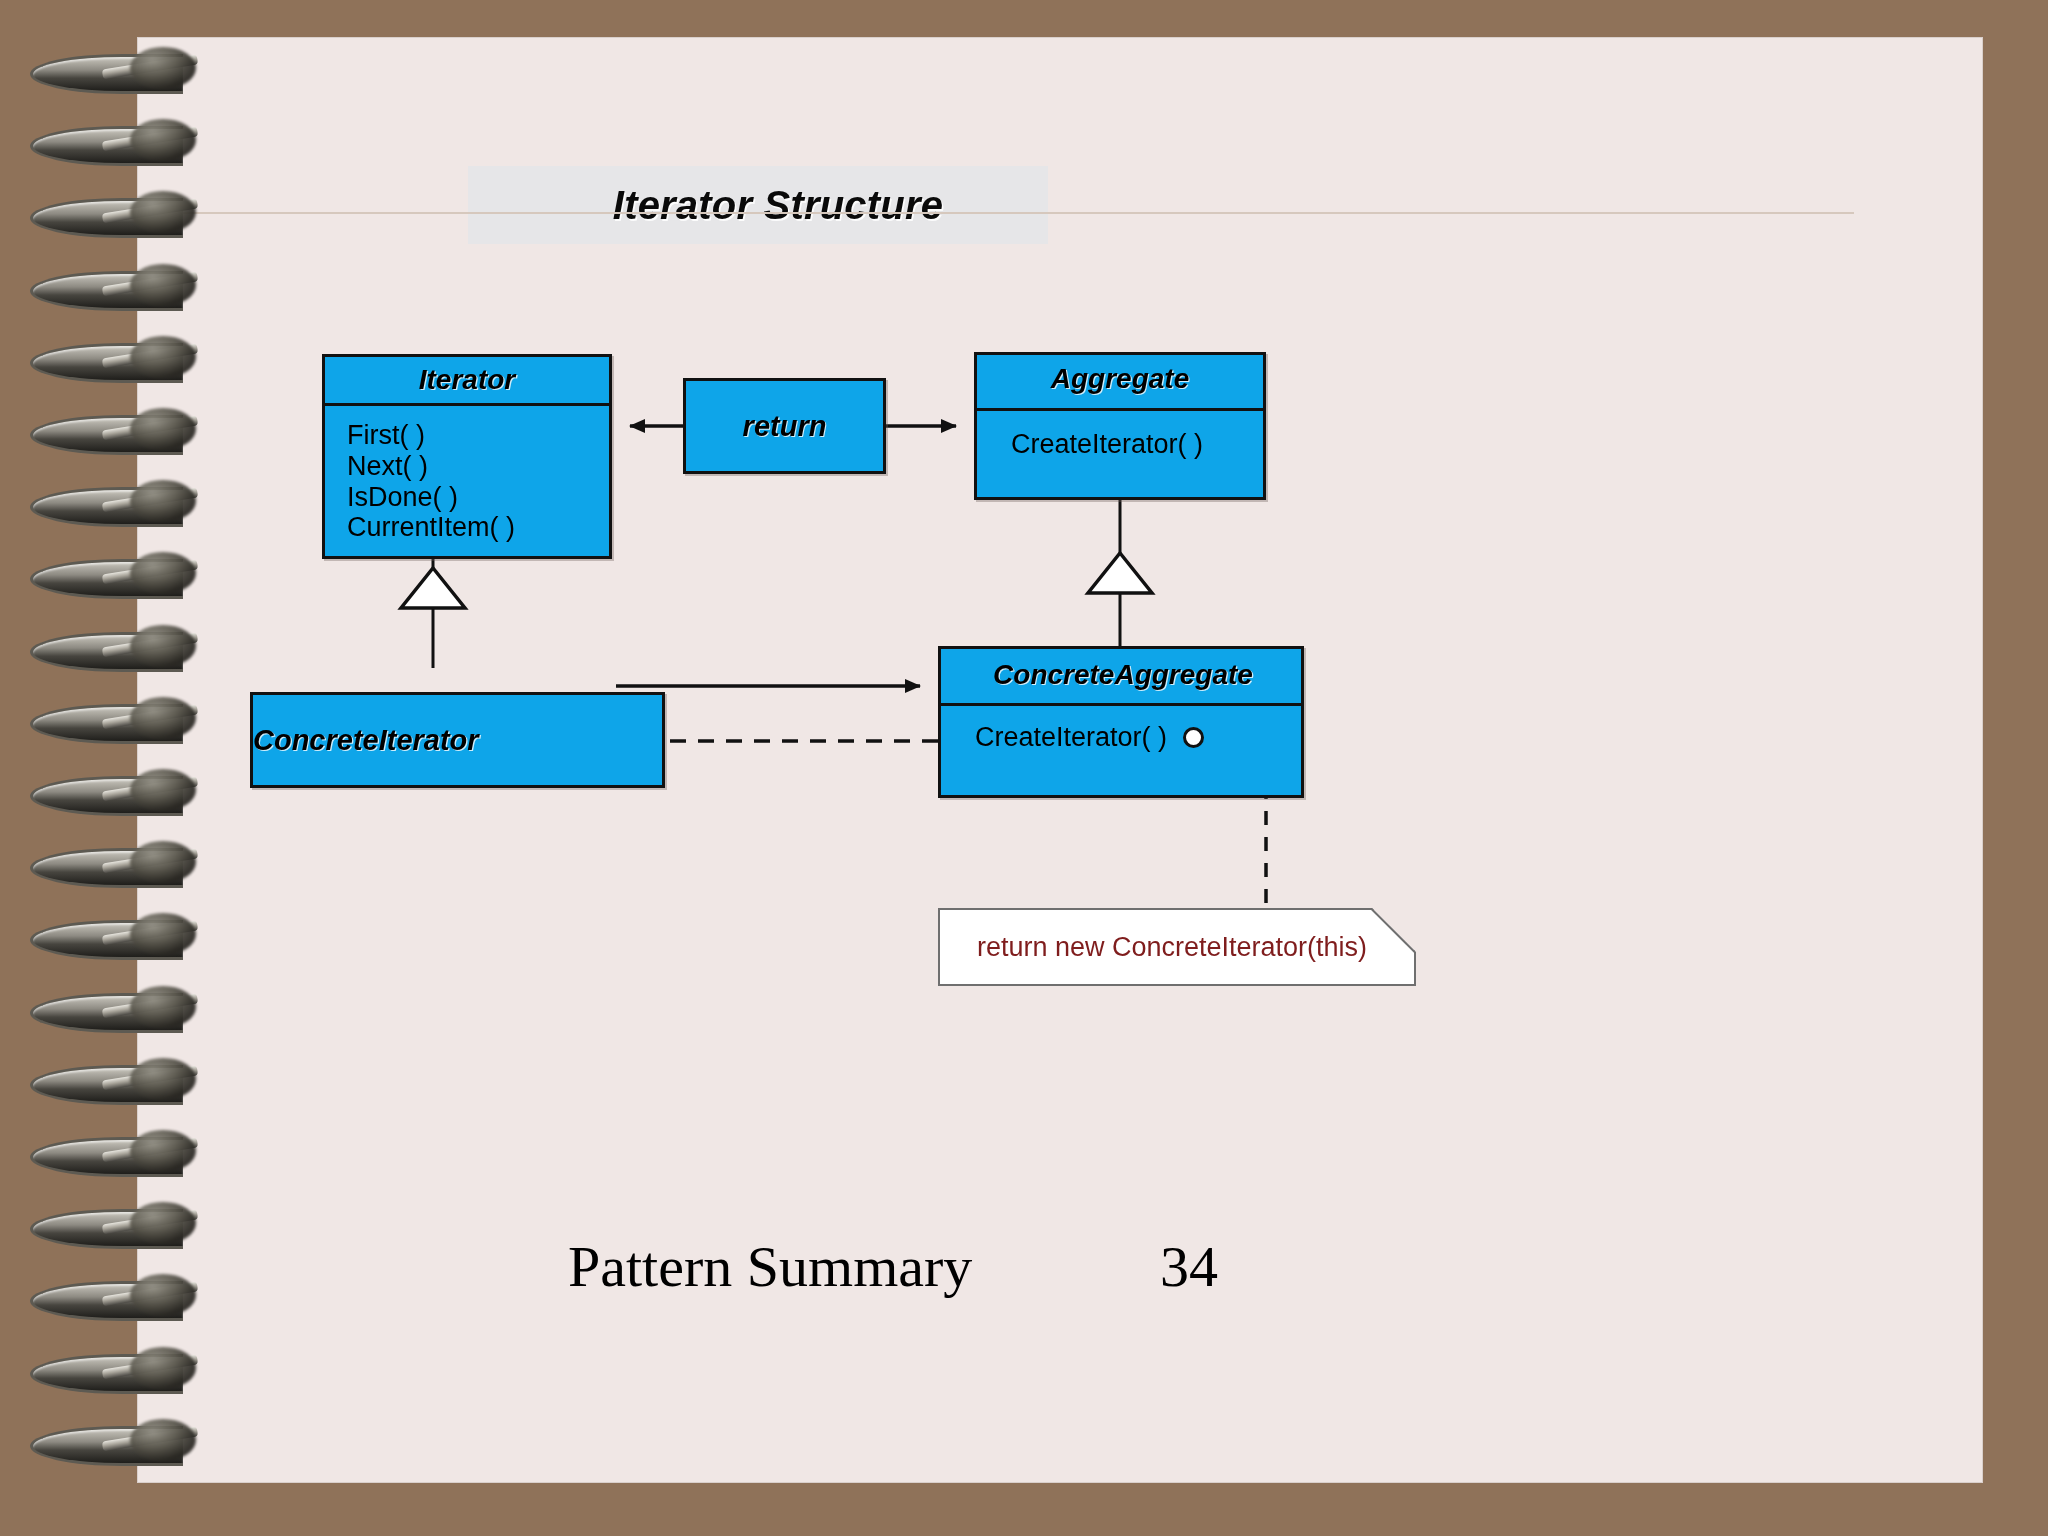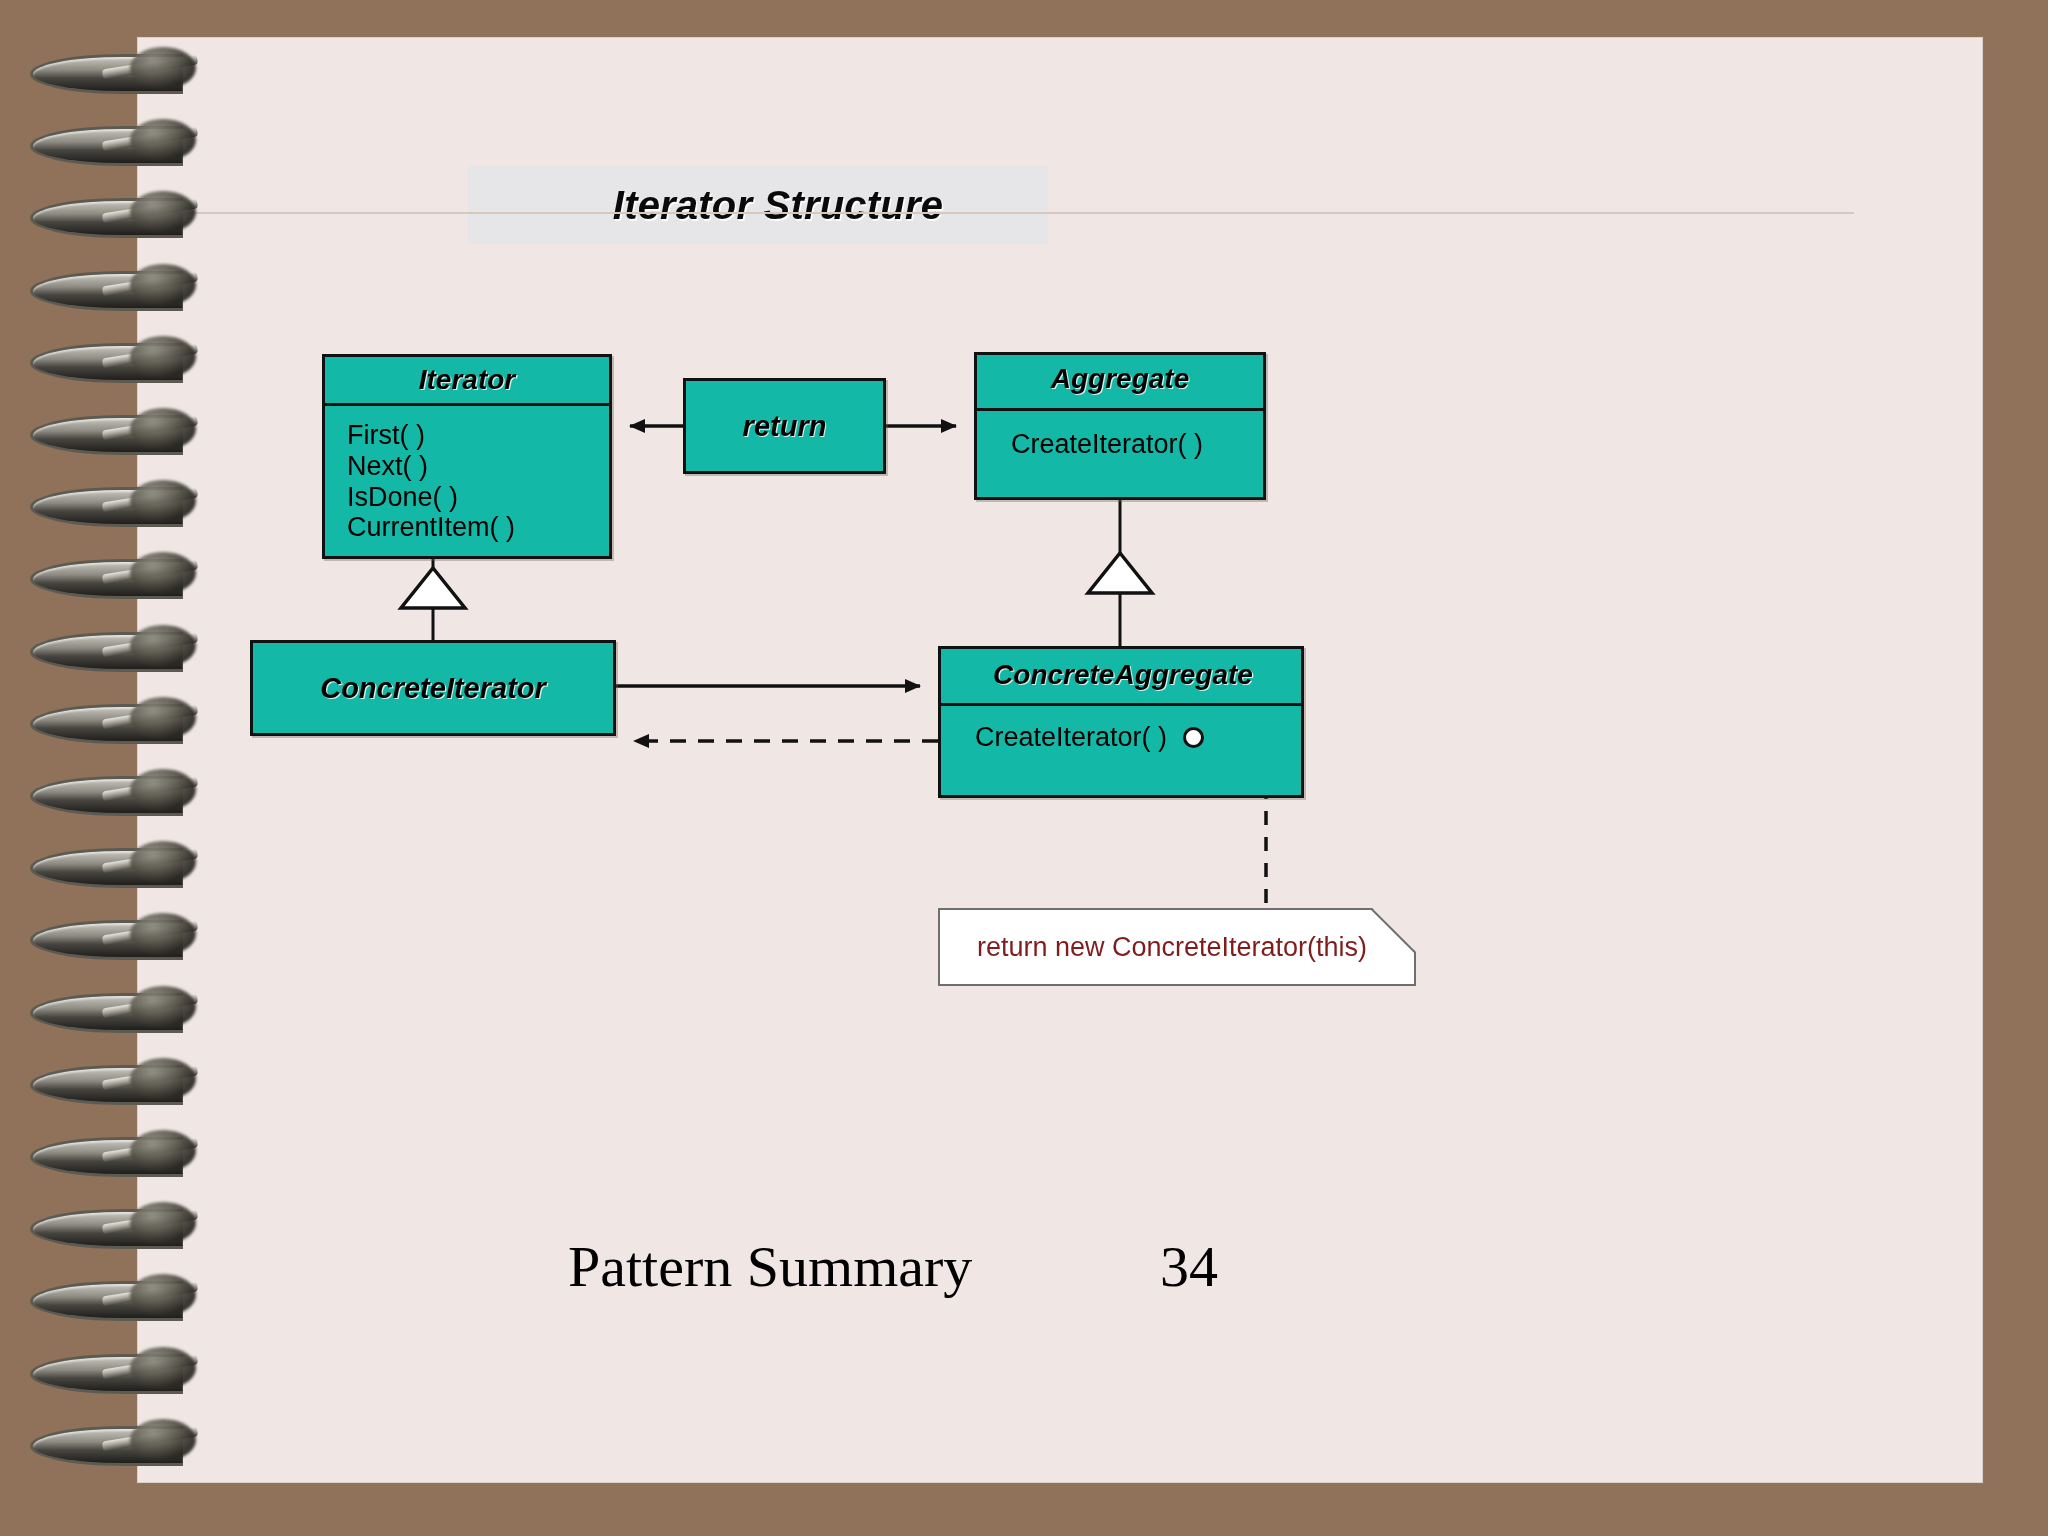--- a/index.html
+++ b/index.html
@@ -91,21 +91,21 @@
   #diagram{
     position:absolute;
     left:0; top:0;
     width:1844px; height:1444px;
   }
   #diagram svg{position:absolute;left:0;top:0;}
 
   
   .box{
     position:absolute;
-    background:#14b8a6;
+    background:#0ea5e9;
     border:3px solid #111111;
     box-sizing:border-box;
     box-shadow:2px 2px 0 rgba(110,95,88,.35);
   }
   .box .name{
     font-size:28px;
     font-weight:bold;
     font-style:italic;
     text-align:center;
     color:#000;
@@ -131,22 +131,22 @@
   #box-client{left:545px; top:340px; width:203px; height:96px;
               display:flex;align-items:center;justify-content:center;}
   #box-client .name{font-size:29px;}
 
   
   #box-aggregate{left:836px; top:314px; width:292px; height:148px;}
   #box-aggregate .name{padding:8px 0 13px 0;}
   #box-aggregate .ops{padding-top:18px;padding-left:34px;}
 
   
-  #box-concreteiterator{left:112px; top:602px; width:366px; height:96px;
-                        display:flex;align-items:center;justify-content:center;}
+  #box-concreteiterator{left:112px; top:654px; width:415px; height:96px;
+                        display:flex;align-items:center;}
   #box-concreteiterator .name{font-size:29px;}
 
   
   #box-concreteaggregate{left:800px; top:608px; width:366px; height:152px;}
   #box-concreteaggregate .name{padding:10px 0 12px 4px;}
   #box-concreteaggregate .ops{padding-top:16px;padding-left:34px;
                               display:flex;align-items:center;gap:16px;}
 
   .note-anchor{
     width:21px;height:21px;border:3px solid #111;border-radius:50%;

